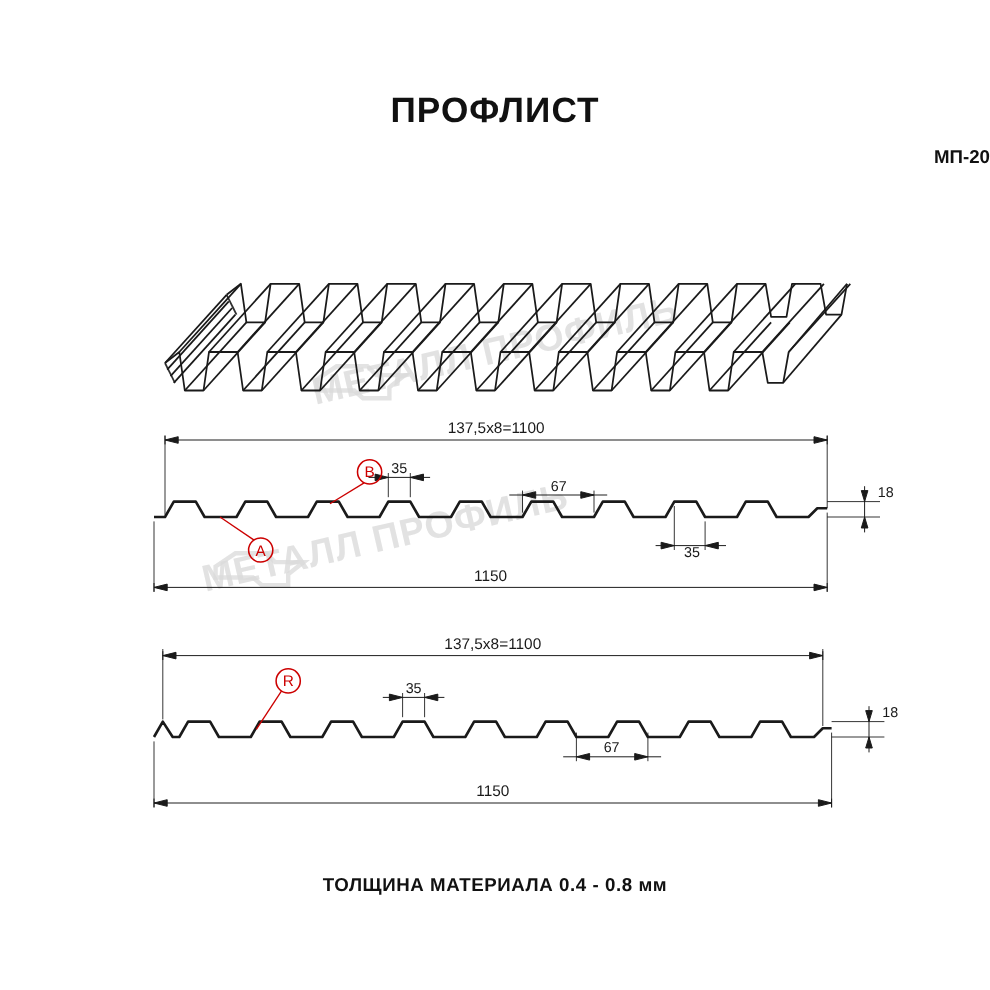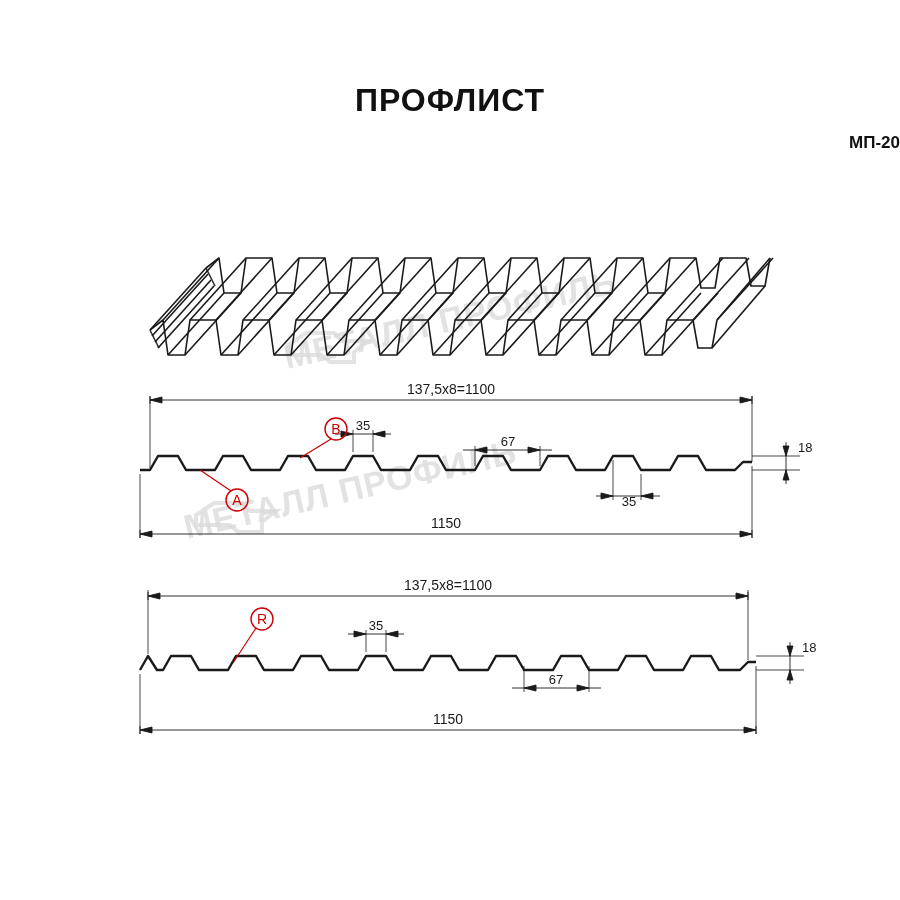--- a/index.html
+++ b/index.html
@@ -350,14 +350,15 @@
 
       <text x="448" y="590" font-family="Liberation Sans, sans-serif" font-size="14" fill="#1a1a1a" text-anchor="middle">137,5x8=1100</text>
       <text x="448" y="724" font-family="Liberation Sans, sans-serif" font-size="14" fill="#1a1a1a" text-anchor="middle">1150</text>
       <text x="376" y="630" font-family="Liberation Sans, sans-serif" font-size="13" fill="#1a1a1a" text-anchor="middle">35</text>
       <text x="556" y="684" font-family="Liberation Sans, sans-serif" font-size="13" fill="#1a1a1a" text-anchor="middle">67</text>
       <text x="802" y="652" font-family="Liberation Sans, sans-serif" font-size="13" fill="#1a1a1a" text-anchor="start">18</text>
     </g>
 
   </svg>
 
+  <div class="footer-note">ТОЛЩИНА МАТЕРИАЛА 0.4 - 0.8 мм</div>
 
 </div>
 
 </body></html>

